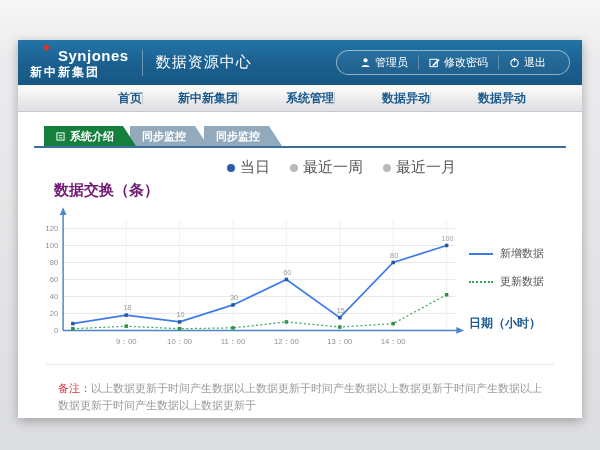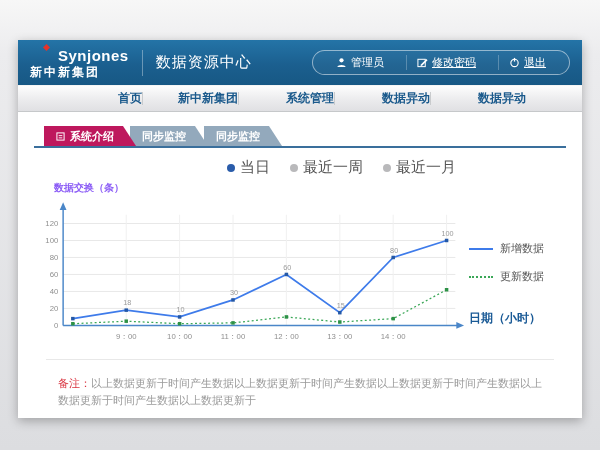--- a/index.html
+++ b/index.html
@@ -13,49 +13,49 @@
     display:flex;align-items:center;padding:0 12px;color:#fff;}
   .logo{position:relative;line-height:1;padding:2px 0;}
   .logo-en{font-size:15px;font-weight:bold;letter-spacing:.5px;margin-left:28px;}
   .logo-diamond{position:absolute;left:14px;top:-1px;width:5px;height:5px;background:#e5332a;
     transform:rotate(45deg);}
   .logo-cn{font-size:12px;font-weight:bold;letter-spacing:2px;margin-top:3px;}
   .hdr-divider{width:1px;height:26px;background:rgba(255,255,255,.35);margin:0 13px;}
   .app-title{font-size:15px;letter-spacing:1px;}
   .hdr-spacer{flex:1;}
   .user-pill{display:flex;align-items:center;border:1px solid rgba(255,255,255,.5);
-    border-radius:13px;padding:4px 13px;font-size:11px;gap:12px;background:rgba(255,255,255,.04);}
+    border-radius:13px;padding:4px 13px;font-size:11px;gap:0;background:rgba(255,255,255,.04);}
   .user-item{display:flex;align-items:center;gap:4px;padding:0 10px;cursor:pointer;}
-  .user-item + .user-item{border-left:1px solid rgba(255,255,255,.25);text-decoration:underline;}
+  .user-item + .user-item{border-left:1px solid rgba(255,255,255,.25);}
   .uicon{width:11px;height:11px;display:inline-block;}
   
   .nav{height:27px;background:linear-gradient(180deg,#fdfdfd,#eaeaec 60%,#e0e0e3);
     border-bottom:1px solid #c6c8ca;border-top:1px solid #f4f4f4;
     display:flex;align-items:center;padding-left:28px;}
   .nav-item{width:96px;text-align:right;font-size:12px;font-weight:bold;color:#1b5a8c;
     cursor:pointer;position:relative;line-height:25px;}
   .nav-item + .nav-item::before{content:"";position:absolute;left:0;top:6px;height:13px;width:1px;
     background:#c9cbcd;}
   
   .content{padding:14px 16px 0 16px;}
   .tabs{display:flex;align-items:flex-end;padding-left:10px;border-bottom:2px solid #3a6f9c;}
   .tab{height:20px;line-height:20px;font-size:11px;font-weight:bold;color:#fff;
     padding:0 22px 0 12px;clip-path:polygon(0 0,calc(100% - 13px) 0,100% 100%,0 100%);
     cursor:pointer;display:flex;align-items:center;gap:5px;}
-  .tab.active{background:#be185d;z-index:3;position:relative;}
+  .tab.active{background:#15803d;z-index:3;position:relative;}
   .tab.inactive{background:#93a9bc;margin-left:-6px;}
   .tab.inactive:last-child{margin-left:-4px;}
   .tab-icon{width:9px;height:9px;display:inline-block;}
   
   .range-row{display:flex;justify-content:flex-end;align-items:center;gap:20px;
     padding:10px 110px 2px 0;font-size:15px;color:#555;}
   .range-opt{display:flex;align-items:center;gap:5px;cursor:pointer;}
   .radio-dot{width:8px;height:8px;border-radius:50%;background:#b9b9bb;}
   .range-opt.selected .radio-dot{background:#2a5caa;}
-  .y-axis-title{font-size:10px;font-weight:bold;color:#8b5cf6;margin:2px 0 2px 20px;}
+  .y-axis-title{font-size:15px;font-weight:bold;color:#701a75;margin:2px 0 2px 20px;}
   .chart-row{display:flex;align-items:flex-start;}
   svg.chart{display:block;}
   .tick{font-size:8px;fill:#8f8f8f;}
   .plabel{font-size:7.5px;fill:#9a9a9a;}
   .right-col{width:100px;padding-top:44px;}
   .legend-item{display:flex;align-items:center;gap:7px;font-size:11px;color:#555;margin-bottom:13px;}
   .sample{width:24px;height:0;}
   .sample.solid{border-top:2px solid #3e7bea;}
   .sample.dotted{border-top:2px dotted #3aa757;}
   .x-axis-title{font-size:12px;font-weight:bold;color:#1a5a96;margin-top:26px;}

